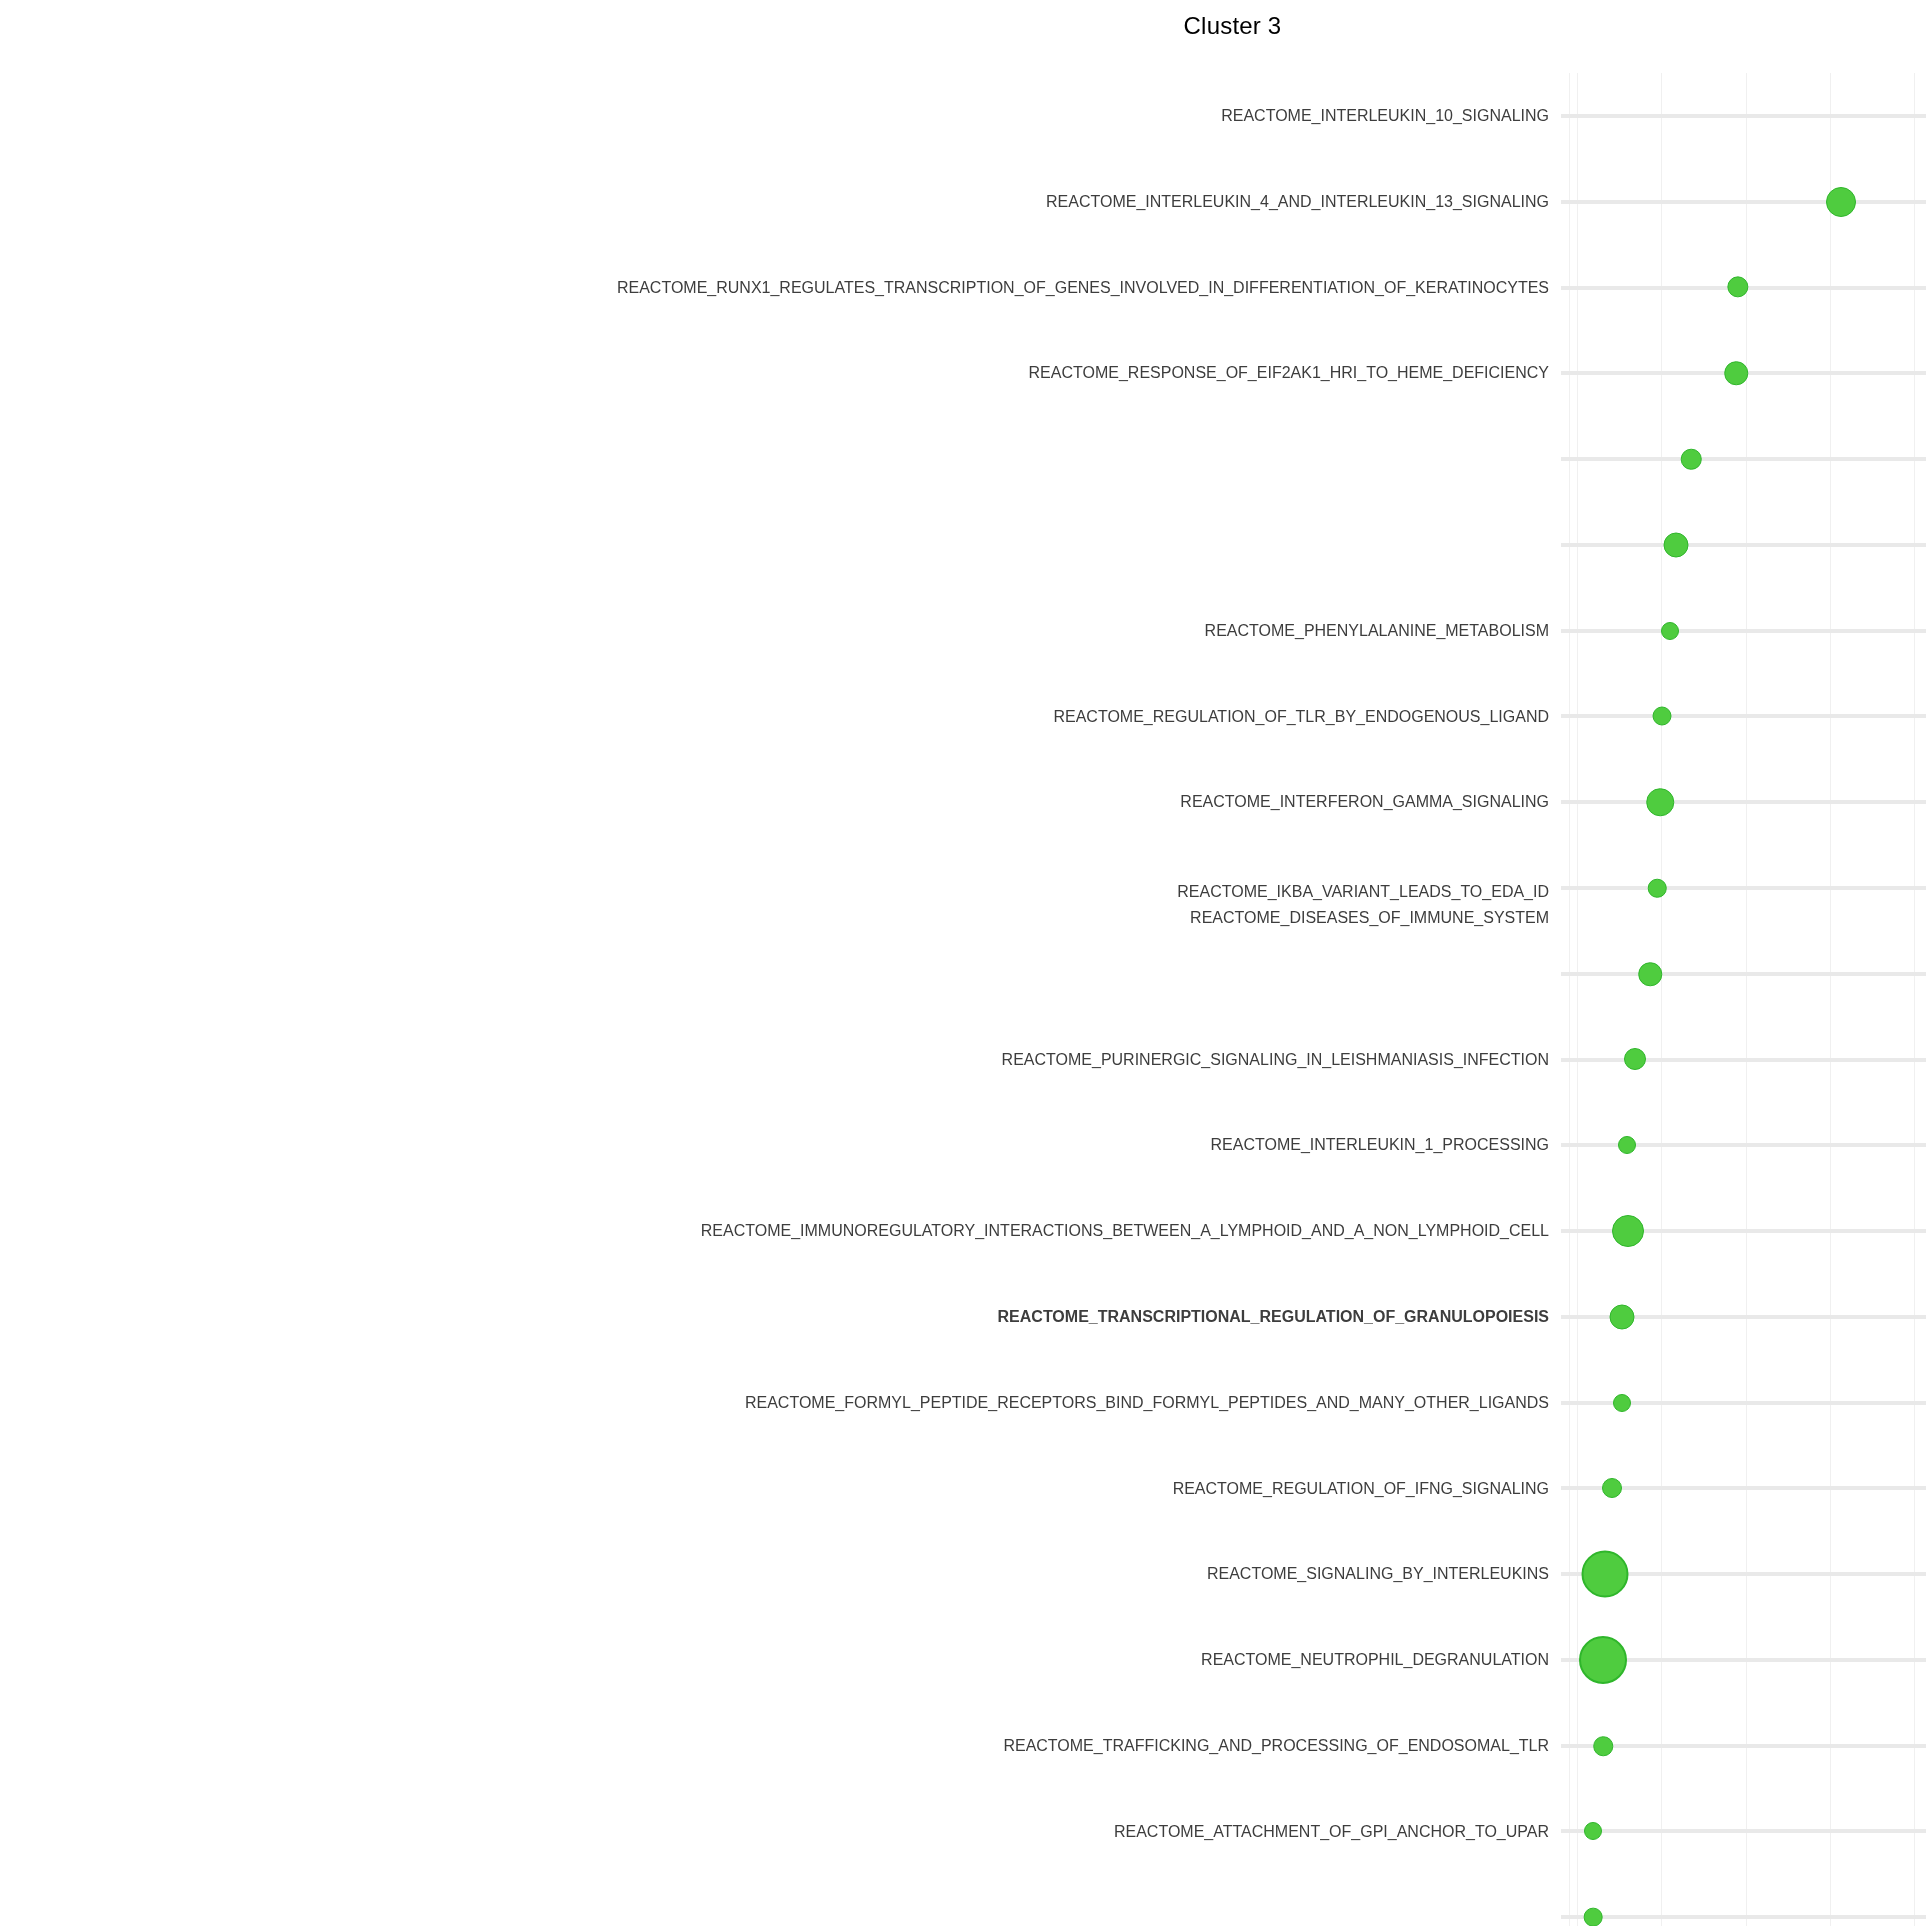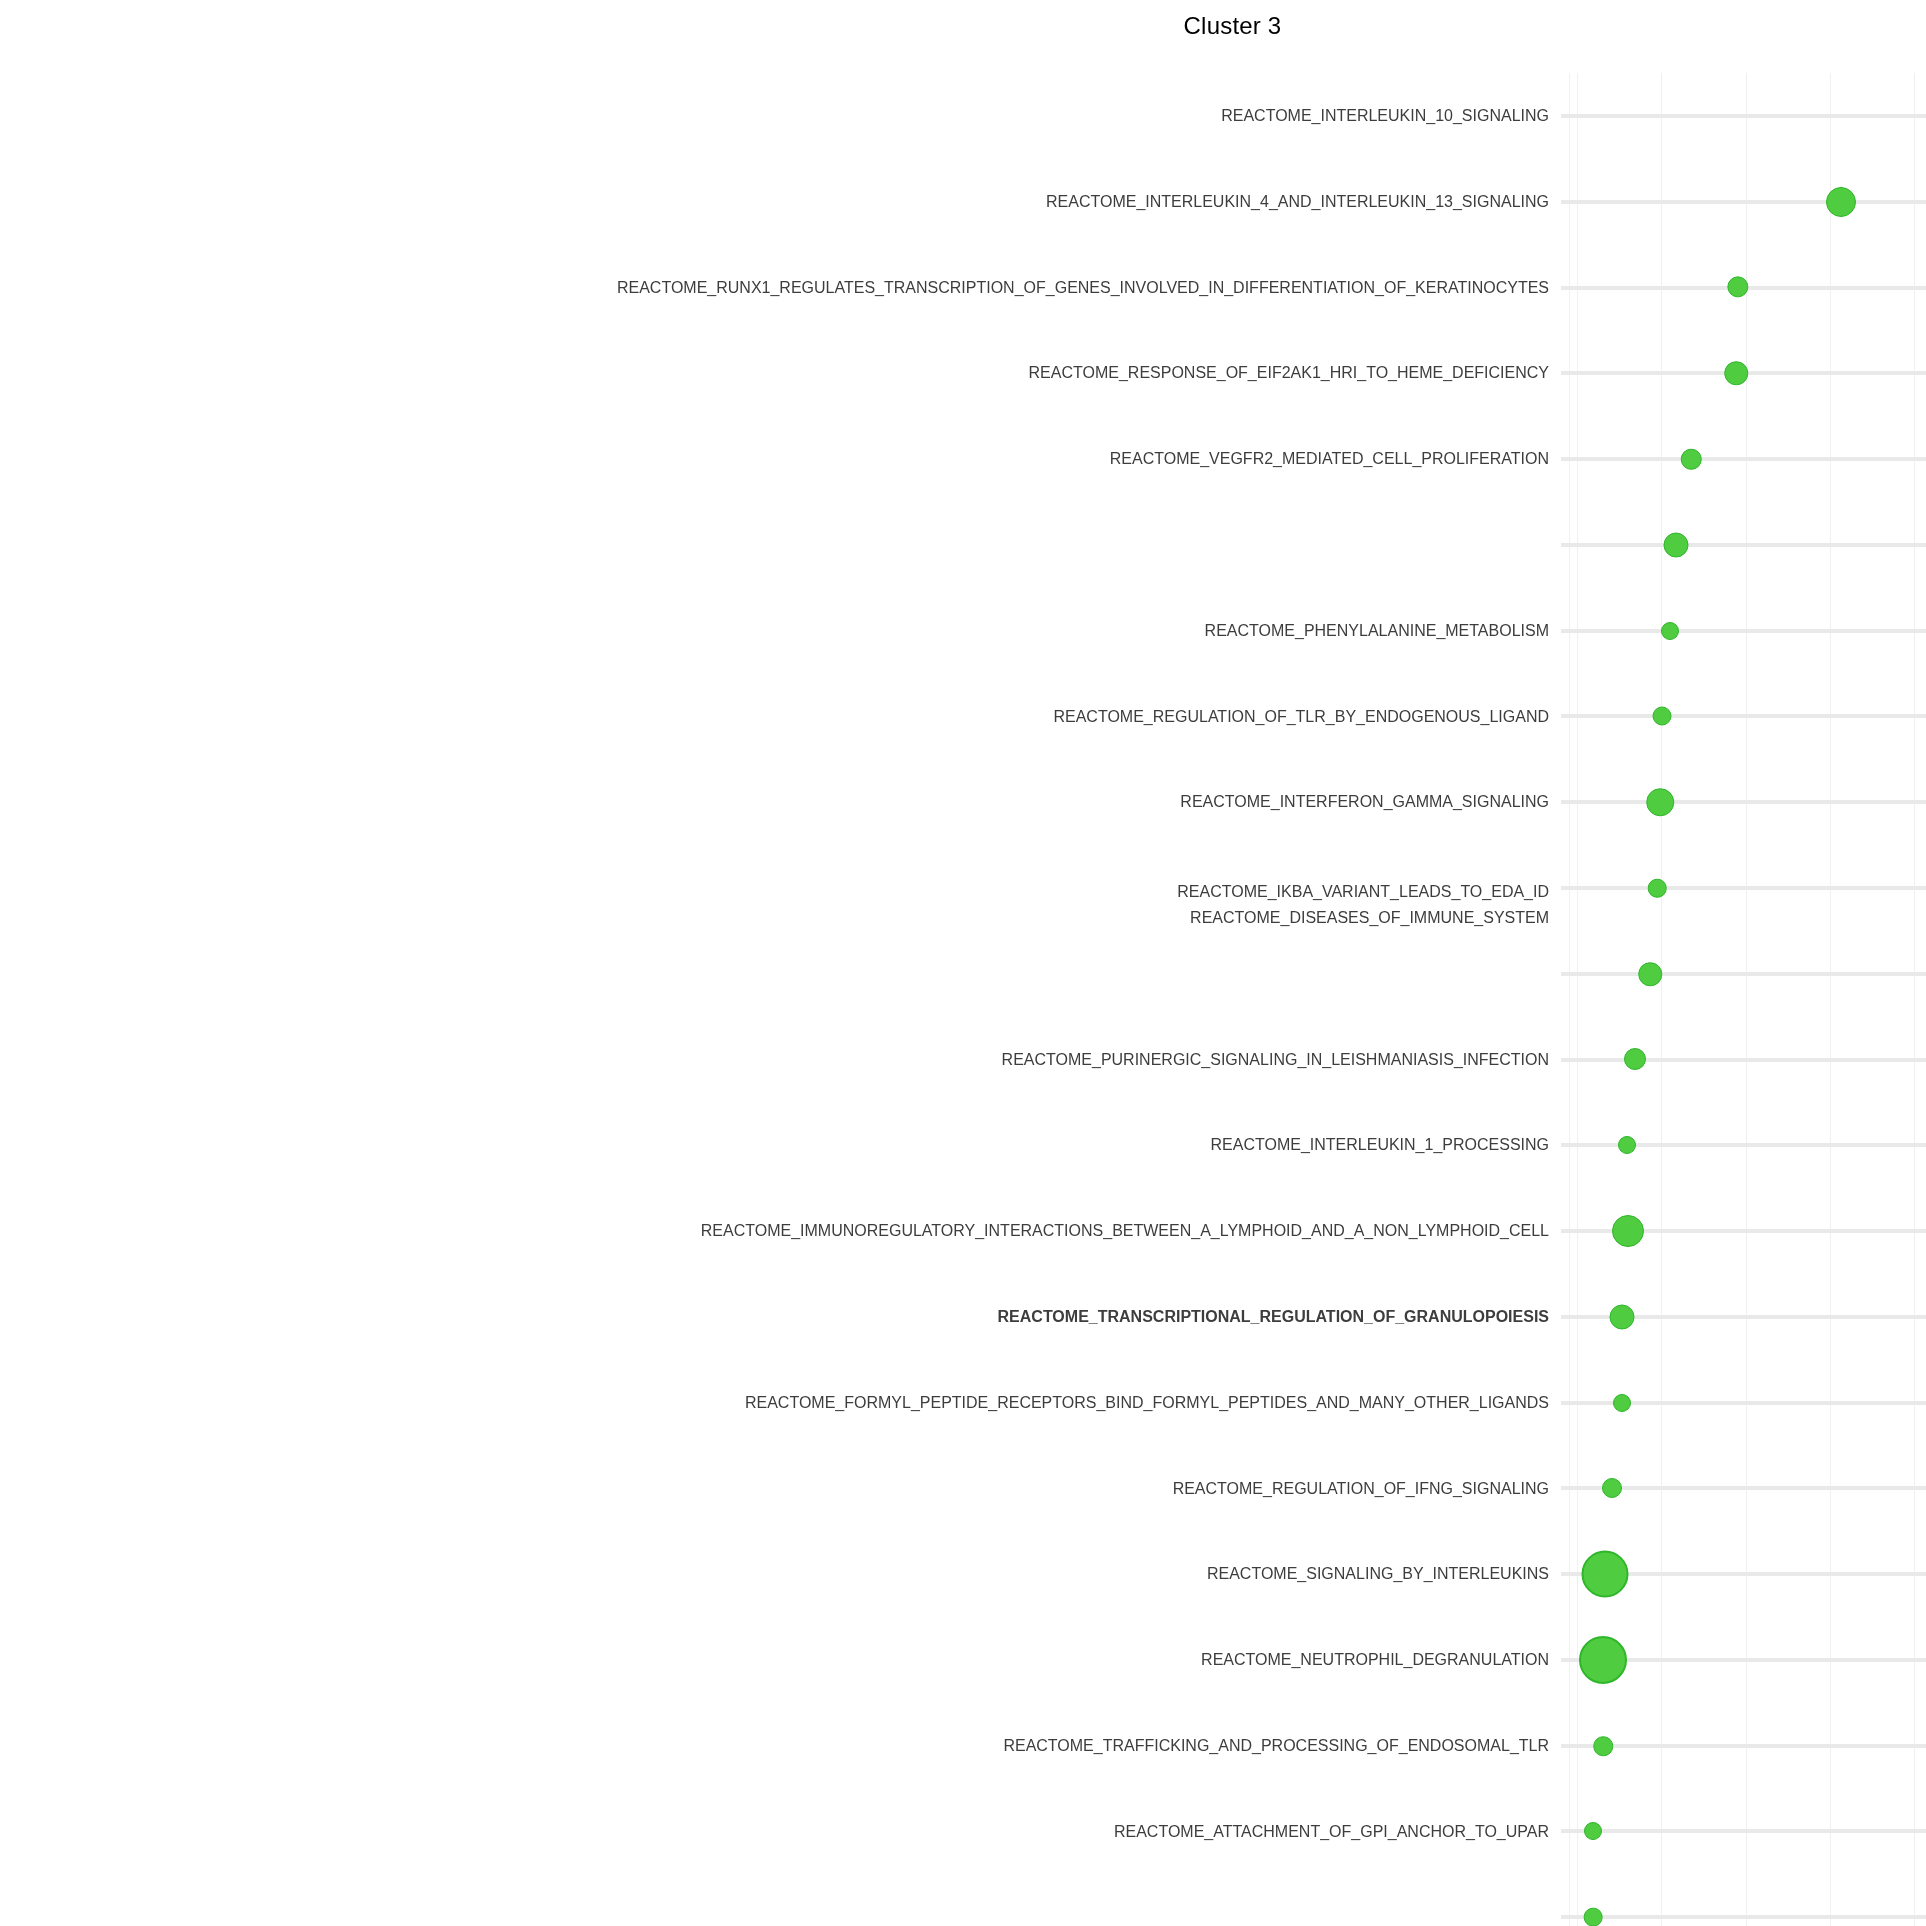--- a/index.html
+++ b/index.html
@@ -91,21 +91,20 @@
 
 <div id="page">
 
   <div id="chart-title">Cluster 3</div>
 
   <div id="row-labels">
       <div class="row-label" style="top: 116px;">REACTOME_INTERLEUKIN_10_SIGNALING</div>
       <div class="row-label" style="top: 202px;">REACTOME_INTERLEUKIN_4_AND_INTERLEUKIN_13_SIGNALING</div>
       <div class="row-label" style="top: 288px;">REACTOME_RUNX1_REGULATES_TRANSCRIPTION_OF_GENES_INVOLVED_IN_DIFFERENTIATION_OF_KERATINOCYTES</div>
       <div class="row-label" style="top: 373px;">REACTOME_RESPONSE_OF_EIF2AK1_HRI_TO_HEME_DEFICIENCY</div>
-      <div class="row-label" style="top: 459px;">REACTOME_VEGFR2_MEDIATED_CELL_PROLIFERATION</div>
       <div class="row-label" style="top: 631px; text-align: right;">REACTOME_PHENYLALANINE_METABOLISM</div>
       <div class="row-label" style="top: 717px;">REACTOME_REGULATION_OF_TLR_BY_ENDOGENOUS_LIGAND</div>
       <div class="row-label" style="top: 802px;">REACTOME_INTERFERON_GAMMA_SIGNALING</div>
       <div class="row-label" style="top: 892px;">REACTOME_IKBA_VARIANT_LEADS_TO_EDA_ID</div>
       <div class="row-label" style="top: 918px;">REACTOME_DISEASES_OF_IMMUNE_SYSTEM</div>
       <div class="row-label" style="top: 1060px;">REACTOME_PURINERGIC_SIGNALING_IN_LEISHMANIASIS_INFECTION</div>
       <div class="row-label" style="top: 1145px;">REACTOME_INTERLEUKIN_1_PROCESSING</div>
       <div class="row-label" style="top: 1231px;">REACTOME_IMMUNOREGULATORY_INTERACTIONS_BETWEEN_A_LYMPHOID_AND_A_NON_LYMPHOID_CELL</div>
       <div class="row-label" style="top: 1317px; font-weight: bold;">REACTOME_TRANSCRIPTIONAL_REGULATION_OF_GRANULOPOIESIS</div>
       <div class="row-label" style="top: 1403px;">REACTOME_FORMYL_PEPTIDE_RECEPTORS_BIND_FORMYL_PEPTIDES_AND_MANY_OTHER_LIGANDS</div>

